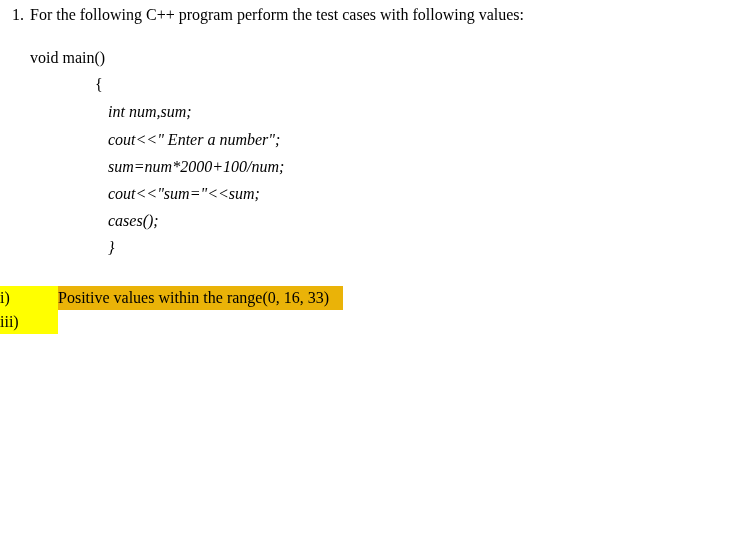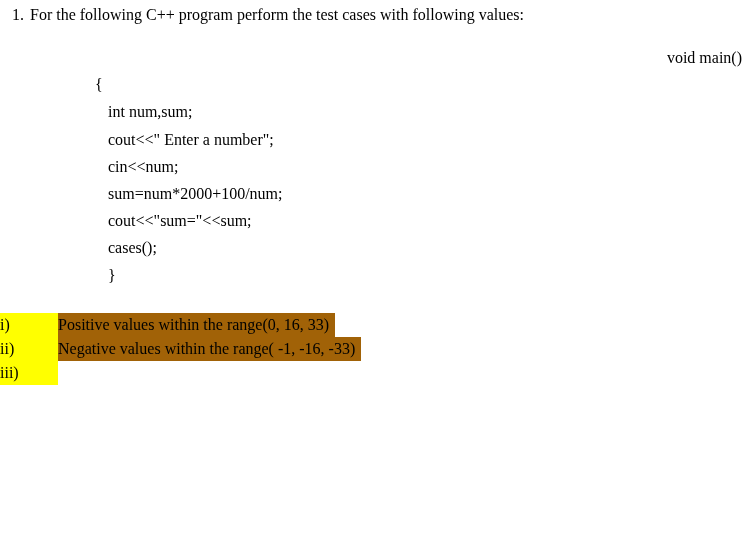--- a/index.html
+++ b/index.html
@@ -30,79 +30,73 @@
       flex: 1;
       padding-right: 32px;
     }
     .code-block {
       margin-top: 20px;
       margin-left: 30px;
       line-height: 1.7;
     }
     .code-line1 {
       margin-left: 0;
-      text-align: right;
     }
     .code-indent1 {
       margin-left: 65px;
     }
     .code-indent2 {
       margin-left: 78px;
+      font-style: italic;
     }
     .options {
       margin-top: 24px;
     }
     .option-row {
       display: flex;
       line-height: 1.5;
     }
     .option-label {
       width: 30px;
       text-align: left;
       background: #ffff00;
       flex-shrink: 0;
     }
     .option-gap {
       width: 28px;
       background: #ffff00;
       flex-shrink: 0;
     }
     .option-text {
-      background: #a16207;
-      padding-right: 6px;
+      background: #eab308;
+      padding-right: 14px;
     }
   </style>
 </head>
 <body>
 
 <div class="question-row">
   <div class="question-number">1.</div>
   <div class="question-text">For the following C++ program perform the test cases with following values:</div>
 </div>
 
 <div class="code-block">
   <div class="code-line1">void main()</div>
   <div class="code-indent1">{</div>
   <div class="code-indent2">int num,sum;</div>
   <div class="code-indent2">cout&lt;&lt;" Enter a number";</div>
-  <div class="code-indent2">cin&lt;&lt;num;</div>
   <div class="code-indent2">sum=num*2000+100/num;</div>
   <div class="code-indent2"> cout&lt;&lt;"sum="&lt;&lt;sum;</div>
   <div class="code-indent2">cases();</div>
   <div class="code-indent2"> }</div>
 </div>
 
 <div class="options">
   <div class="option-row">
     <div class="option-label">i)</div>
     <div class="option-gap"></div>
     <div class="option-text">Positive values within the range(0, 16, 33)</div>
   </div>
   <div class="option-row">
-    <div class="option-label">ii)</div>
-    <div class="option-gap"></div>
-    <div class="option-text">Negative values within the range( -1, -16, -33)</div>
-  </div>
-  <div class="option-row">
     <div class="option-label">iii)</div>
     <div class="option-gap"></div>
   </div>
 </div>
 
 </body></html>

